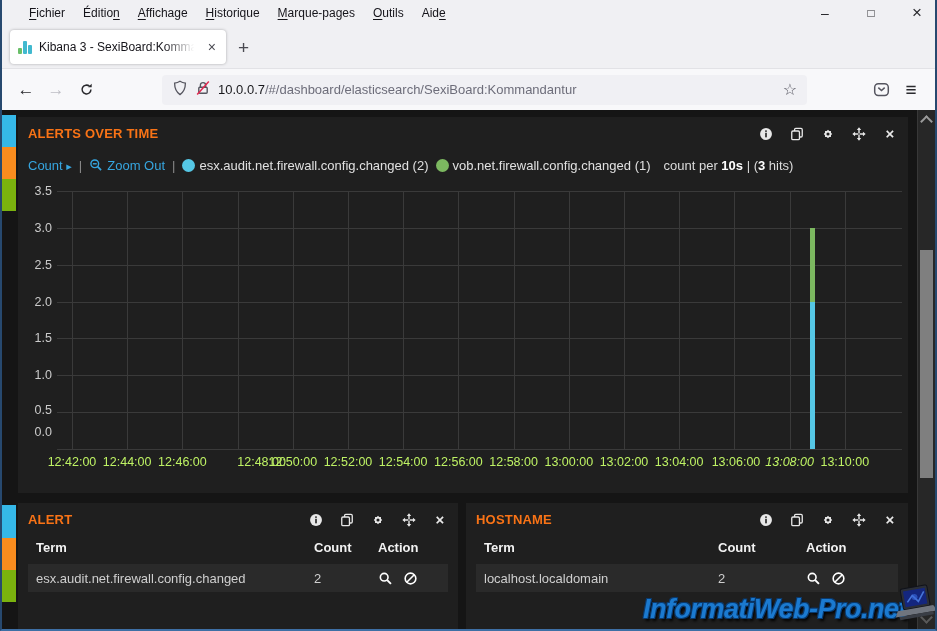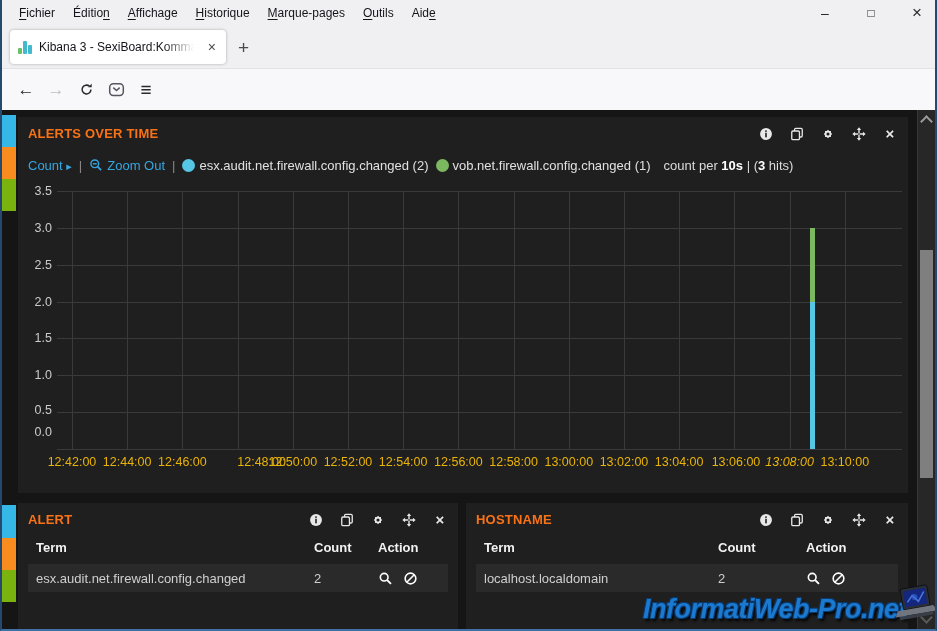--- a/index.html
+++ b/index.html
@@ -2,21 +2,21 @@
 <html><head>
 <meta charset="utf-8">
 <style>
   html,body{margin:0;padding:0;background:#3a3a3a;}
   .window{
     position:relative;width:937px;height:631px;box-sizing:border-box;overflow:hidden;
     background:#151515;font-family:"Liberation Sans",sans-serif;
     border-left:2px solid #27496f;border-right:2px solid #27496f;border-bottom:2px solid #3e6fa5;
   }
   
-  .menubar{height:25px;background:#f0f0f3;display:flex;align-items:center;padding-left:8px;position:relative;}
+  .menubar{height:25px;background:#f0f0f3;display:flex;align-items:center;padding-left:18px;position:relative;}
   .menu-item{font-size:12px;color:#15141a;padding:3px 9px;white-space:nowrap;cursor:default;}
   .menu-item u{text-underline-offset:2px;}
   .win-controls{position:absolute;right:10px;top:0;height:100%;display:flex;align-items:center;gap:30px;}
   .wc{width:16px;text-align:center;color:#2a2a2e;cursor:default;}
   .wc-min{font-size:14px;}
   .wc-max{font-size:12px;}
   .wc-close{font-size:17px;}
   .tabstrip{height:43px;background:#f0f0f3;display:flex;align-items:flex-end;padding-left:8px;}
   .tab{display:flex;align-items:center;gap:7px;width:216px;height:34px;background:#ffffff;border-radius:4px;
        margin-bottom:4px;padding:0 8px;box-shadow:0 0 3px rgba(0,0,0,.3);box-sizing:border-box;}
@@ -67,21 +67,21 @@
   .lg-meta b{color:#ffffff;}
   .zoomout-wrap{display:inline-flex;align-items:center;gap:4px;}
   
   #plot{position:absolute;left:39px;top:74px;width:845px;height:258px;}
   .grid-h{position:absolute;left:0;width:100%;height:1px;background:#3a3a3a;}
   .grid-v{position:absolute;top:0;width:1px;height:100%;background:#3a3a3a;}
   .bar{position:absolute;width:5px;}
   #ylabels{position:absolute;left:2px;top:74px;width:32px;height:258px;}
   .yl{position:absolute;left:0;width:32px;text-align:right;font-size:12.5px;color:#cbcbcb;}
   #xlabels{position:absolute;left:39px;top:338px;width:845px;height:16px;}
-  .xl{position:absolute;width:66px;text-align:center;font-size:12.5px;color:#eab308;white-space:nowrap;}
+  .xl{position:absolute;width:66px;text-align:center;font-size:12.5px;color:#bef264;white-space:nowrap;}
   
   .thead{display:flex;align-items:center;padding:0 8px;margin:13px 10px 0 10px;
        font-weight:bold;color:#f2f2f2;font-size:13px;}
   .trow{display:flex;align-items:center;height:28px;margin:9px 10px 0 10px;background:#2a2a2a;
        font-size:13px;color:#cfcfcf;padding:0 8px;box-sizing:border-box;}
   .c-term{flex:1;white-space:nowrap;overflow:hidden;}
   .c-count{width:64px;}
   .c-action{width:62px;display:flex;gap:10px;align-items:center;}
   #hostname .c-count{width:88px;}
   #hostname .c-action{width:84px;}
@@ -135,20 +135,36 @@
 
   <div class="navbar">
     <span class="nav-btn">←</span>
     <span class="nav-btn disabled">→</span>
     <span class="nav-svg">
       <svg viewBox="0 0 16 16" width="15" height="15">
           <path d="M12.7 8 a4.7 4.7 0 1 1 -1.5 -3.4" fill="none" stroke="#2a2a2e" stroke-width="1.6"></path>
           <path d="M13.5 1.8 V5.6 H9.7 Z" fill="#2a2a2e"></path>
         </svg>
     </span>
+    <div class="urlbar">
+      <span>
+        <svg viewBox="0 0 16 16" width="16" height="16">
+            <path d="M8 1.3 C9.8 2.5 11.7 3 13.4 3.1 C13.4 8.2 11.7 12.2 8 14.6 C4.3 12.2 2.6 8.2 2.6 3.1 C4.3 3 6.2 2.5 8 1.3 Z" fill="none" stroke="#55555f" stroke-width="1.3"></path>
+          </svg>
+      </span>
+      <span>
+        <svg viewBox="0 0 16 16" width="16" height="16">
+            <path d="M5.4 7.2 V5.2 a2.6 2.6 0 0 1 5.2 0 V7.2" fill="none" stroke="#55555f" stroke-width="1.4"></path>
+            <rect x="3.8" y="7.2" width="8.4" height="6" rx="1" fill="none" stroke="#55555f" stroke-width="1.4"></rect>
+            <line x1="2.2" y1="14.4" x2="13.8" y2="1.6" stroke="#e22850" stroke-width="1.5"></line>
+          </svg>
+      </span>
+      <span class="url-text"><span class="url-host">10.0.0.7</span><span class="url-path">/#/dashboard/elasticsearch/SexiBoard:Kommandantur</span></span>
+      <span class="star">☆</span>
+    </div>
     <span class="nav-svg">
       <svg viewBox="0 0 16 16" width="17" height="17">
           <rect x="1.6" y="2.6" width="12.8" height="11" rx="3.4" fill="none" stroke="#55555f" stroke-width="1.4"></rect>
           <path d="M5 6.2 L8 9 L11 6.2" fill="none" stroke="#55555f" stroke-width="1.4"></path>
         </svg>
     </span>
     <span class="hamburger">≡</span>
   </div>
 
   <div class="content">

